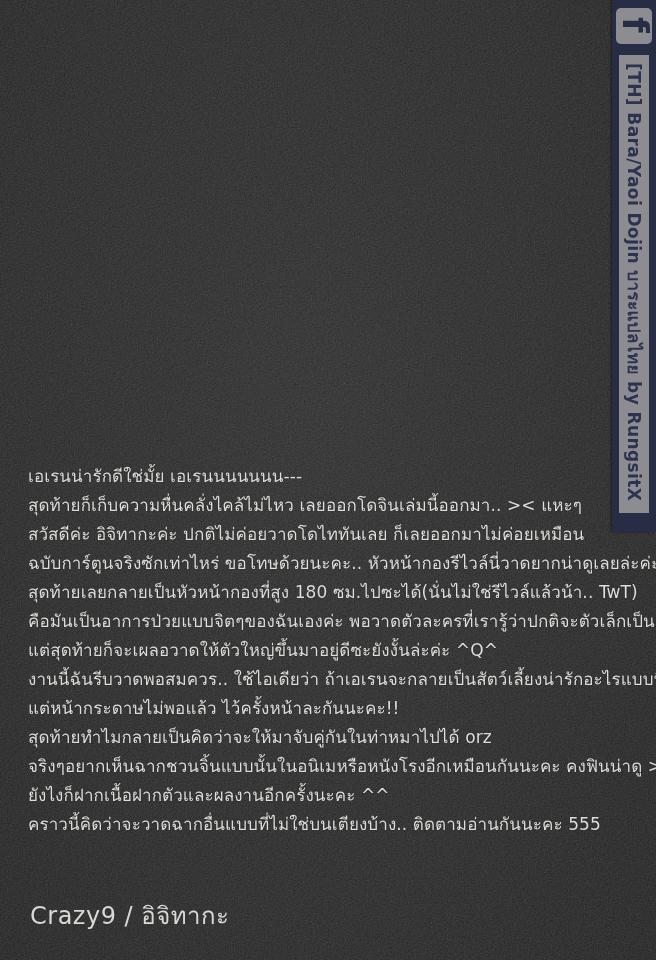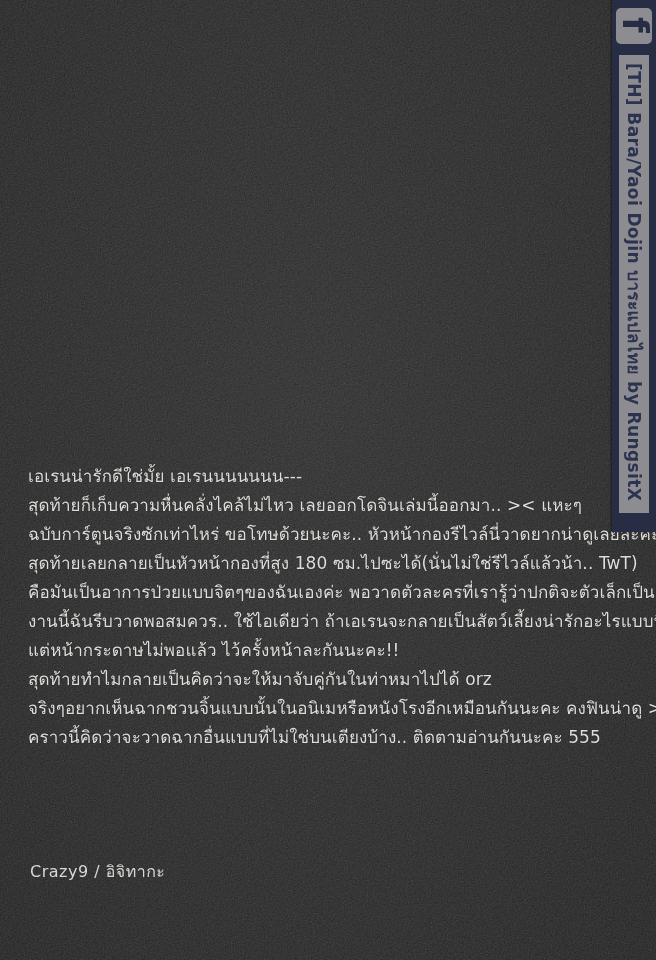--- a/index.html
+++ b/index.html
@@ -20,22 +20,22 @@
     position:absolute;left:28px;top:462px;right:16px;
     color:#dededa;
     font-size:17px;
     line-height:29px;
     letter-spacing:.1px;
     text-shadow:0 0 1px rgba(0,0,0,.6);
     white-space:nowrap;
   }
   .afterword .line{height:29px;}
   .signature{
-    position:absolute;left:30px;top:859px;
-    color:#d8d8d4;font-size:16px;letter-spacing:.5px;
+    position:absolute;left:30px;top:896px;
+    color:#d8d8d4;font-size:24px;letter-spacing:.5px;
   }
   
   .banner{
     position:absolute;top:0;right:0;
     width:44px;height:532px;
     background:#272d45;
     box-shadow:-1px 0 2px rgba(0,0,0,.5);
   }
   .banner-inner{
     position:absolute;left:44px;top:0;
@@ -81,27 +81,30 @@
     <filter id="grainF">
       <feTurbulence type="fractalNoise" baseFrequency="0.7" numOctaves="3" stitchTiles="stitch"></feTurbulence>
       <feColorMatrix type="matrix" values="0 0 0 0 1  0 0 0 0 1  0 0 0 0 1  0.18 0.18 0.18 0 0"></feColorMatrix>
     </filter>
     <rect width="100%" height="100%" filter="url(#grainF)"></rect>
   </svg>
 
   <div class="afterword">
     <div class="line">เอเรนน่ารักดีใช่มั้ย เอเรนนนนนนน---</div>
     <div class="line">สุดท้ายก็เก็บความหื่นคลั่งไคล้ไม่ไหว เลยออกโดจินเล่มนี้ออกมา.. &gt;&lt; แหะๆ</div>
+    <div class="line">สวัสดีค่ะ อิจิทากะค่ะ ปกติไม่ค่อยวาดโดไททันเลย ก็เลยออกมาไม่ค่อยเหมือน</div>
     <div class="line">ฉบับการ์ตูนจริงซักเท่าไหร่ ขอโทษด้วยนะคะ.. หัวหน้ากองรีไวล์นี่วาดยากน่าดูเลยล่ะค่ะ</div>
     <div class="line">สุดท้ายเลยกลายเป็นหัวหน้ากองที่สูง 180 ซม.ไปซะได้(นั่นไม่ใช่รีไวล์แล้วน้า.. TwT)</div>
     <div class="line">คือมันเป็นอาการป่วยแบบจิตๆของฉันเองค่ะ พอวาดตัวละครที่เรารู้ว่าปกติจะตัวเล็กเป็นฝ่ายเมะ</div>
+    <div class="line">แต่สุดท้ายก็จะเผลอวาดให้ตัวใหญ่ขึ้นมาอยู่ดีซะยังงั้นล่ะค่ะ ^Q^</div>
     <div class="line">งานนี้ฉันรีบวาดพอสมควร.. ใช้ไอเดียว่า ถ้าเอเรนจะกลายเป็นสัตว์เลี้ยงน่ารักอะไรแบบนี้ก็คงดีนะ..</div>
     <div class="line">แต่หน้ากระดาษไม่พอแล้ว ไว้ครั้งหน้าละกันนะคะ!!</div>
     <div class="line">สุดท้ายทำไมกลายเป็นคิดว่าจะให้มาจับคู่กันในท่าหมาไปได้ orz</div>
     <div class="line">จริงๆอยากเห็นฉากชวนจิ้นแบบนั้นในอนิเมหรือหนังโรงอีกเหมือนกันนะคะ คงฟินน่าดู &gt;&lt;</div>
+    <div class="line">ยังไงก็ฝากเนื้อฝากตัวและผลงานอีกครั้งนะคะ ^^</div>
     <div class="line">คราวนี้คิดว่าจะวาดฉากอื่นแบบที่ไม่ใช่บนเตียงบ้าง.. ติดตามอ่านกันนะคะ 555</div>
   </div>
 
   <div class="signature">Crazy9 / อิจิทากะ</div>
 
   <div class="banner">
     <div class="banner-inner">
       <div class="fb-tile">
         <span class="fb-f">f</span>
       </div>

